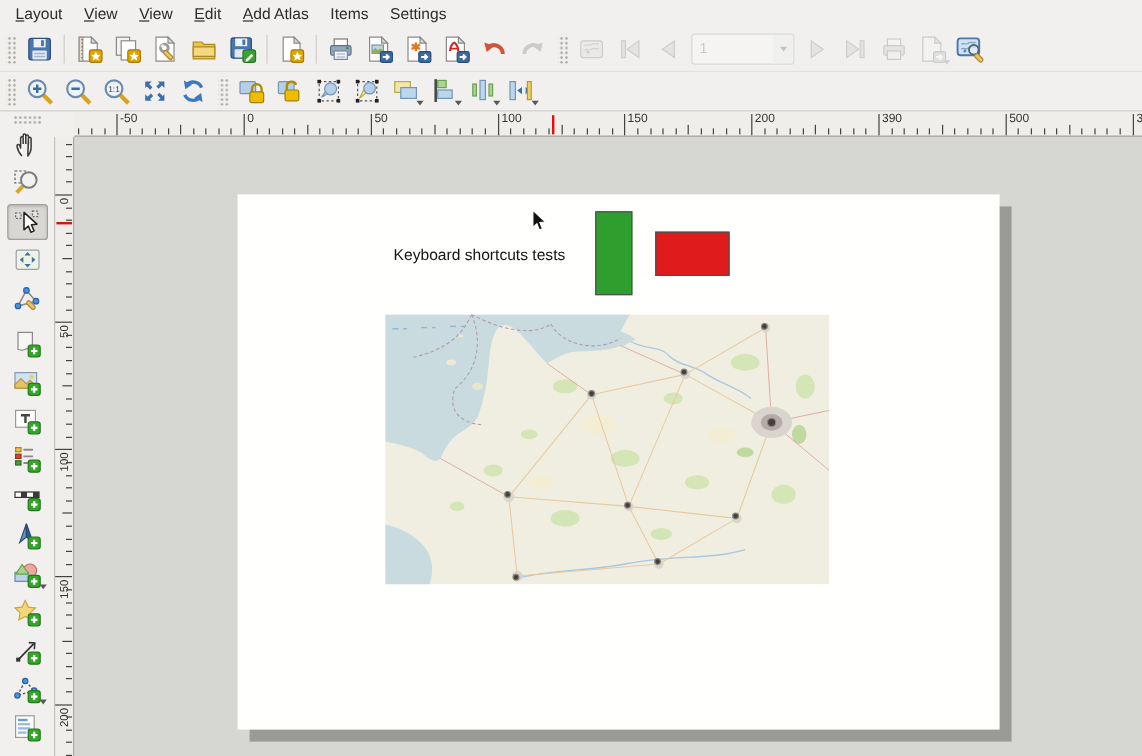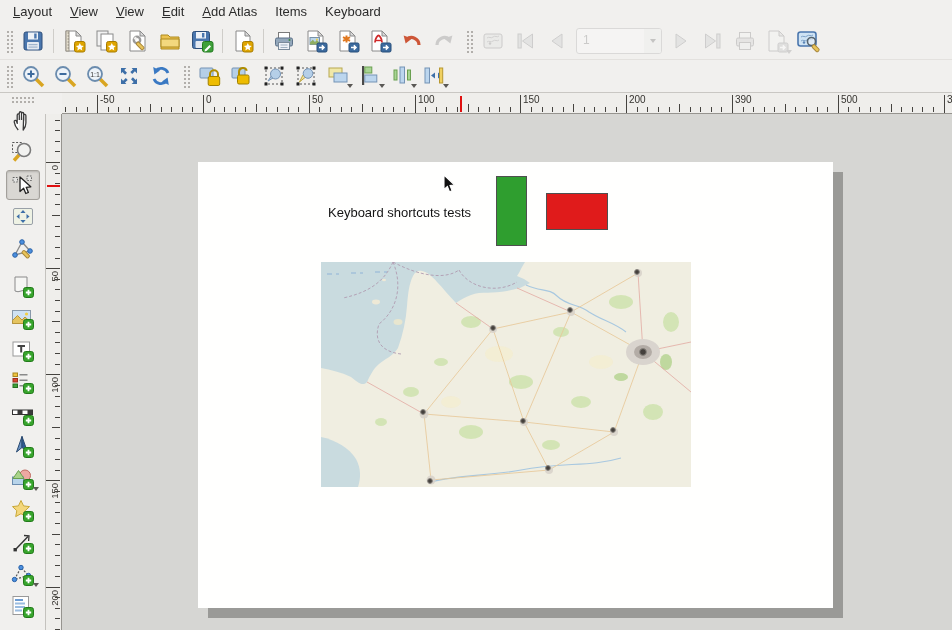--- a/index.html
+++ b/index.html
@@ -81,21 +81,21 @@
 </head>
 <body>
 
 <div class="menubar">
   <span class="menu-item mn">Layout</span>
   <span class="menu-item mn">View</span>
   <span class="menu-item mn">View</span>
   <span class="menu-item mn">Edit</span>
   <span class="menu-item mn">Add Atlas</span>
   <span class="menu-item">Items</span>
-  <span class="menu-item">Keyboard</span>
+  <span class="menu-item">Settings</span>
 </div>
 
 <div class="trow trow1">
   <div class="handle"></div>
 
   <button class="tb">
     <svg width="24" height="24" viewBox="0 0 24 24">
       <rect x="3" y="3" width="18" height="18" rx="2" fill="#4a76ad" stroke="#2e4f7a"></rect>
       <rect x="7" y="3.5" width="10" height="7" fill="#eef2f7"></rect>
       <rect x="13.2" y="4.5" width="2.4" height="5" fill="#4a76ad"></rect>

